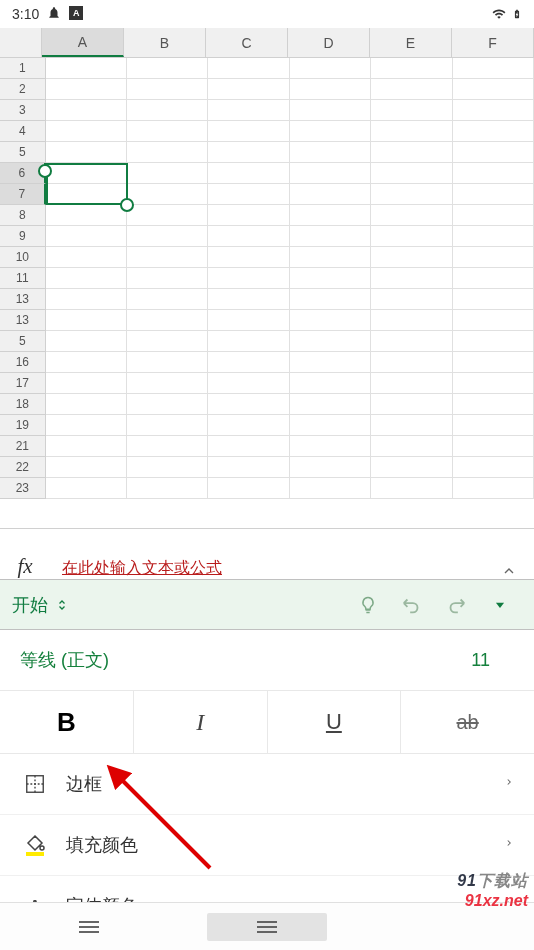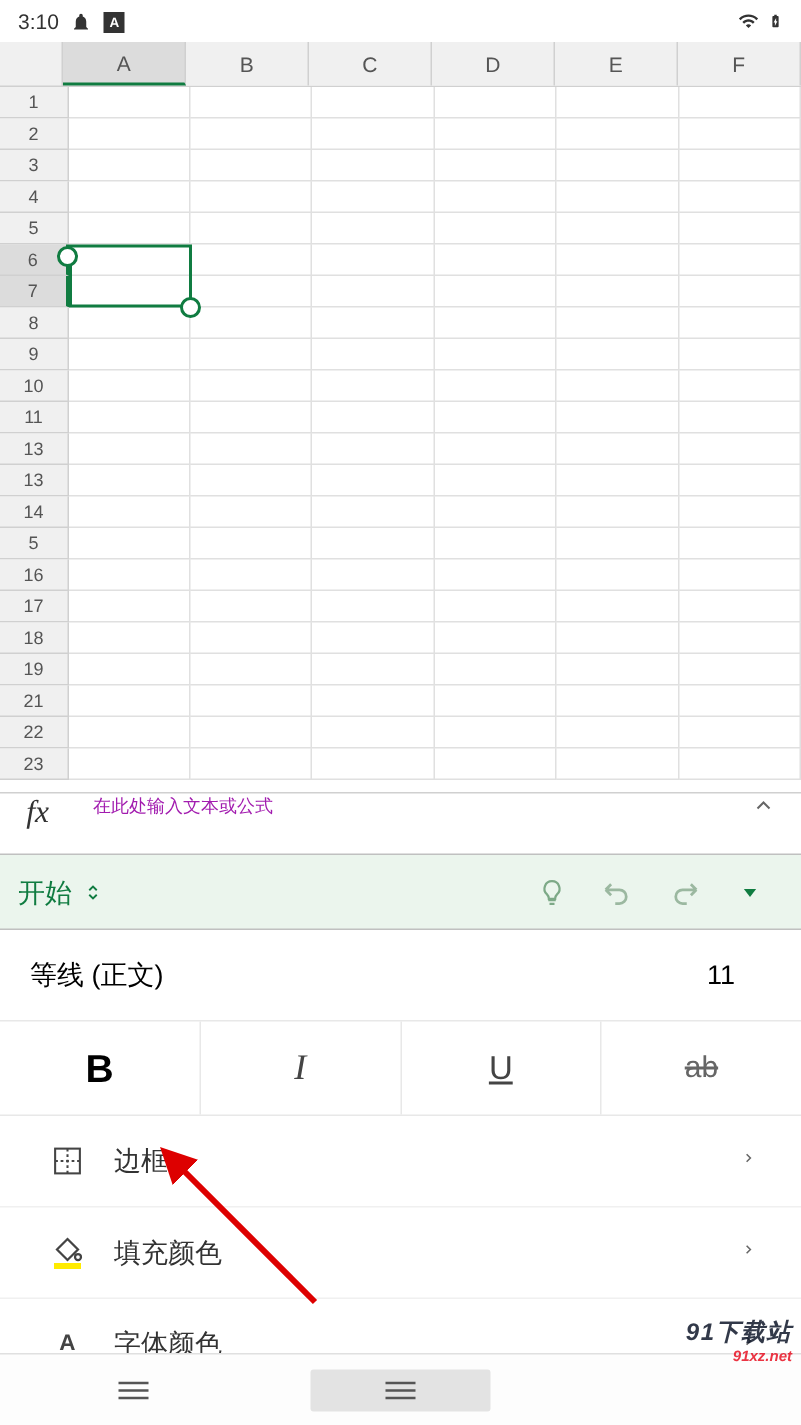--- a/index.html
+++ b/index.html
@@ -1,58 +1,58 @@
 <!DOCTYPE html>
 <html><head>
   <meta charset="utf-8">
   <style>
     * { margin: 0; padding: 0; box-sizing: border-box; font-family: -apple-system, BlinkMacSystemFont, "Segoe UI", sans-serif; }
     body { width: 534px; height: 950px; background: #fff; position: relative; overflow: hidden; }
 
     .status-bar { height: 28px; background: #fff; display: flex; align-items: center; padding: 0 12px; justify-content: space-between; font-size: 14px; color: #333; }
-    .status-left { display: flex; align-items: flex-end; gap: 8px; }
+    .status-left { display: flex; align-items: flex-start; gap: 8px; }
     .status-right { display: flex; align-items: center; gap: 4px; }
 
     .spreadsheet { position: relative; height: 500px; overflow: hidden; }
     .grid-headers { display: flex; height: 30px; border-bottom: 1px solid #d0d0d0; }
     .corner-cell { width: 46px; height: 30px; background: #f0f0f0; border-right: 1px solid #d0d0d0; border-bottom: 1px solid #d0d0d0; }
     .col-header { flex: 1; width: 82px; min-width: 82px; background: #f0f0f0; border-right: 1px solid #d0d0d0; display: flex; align-items: center; justify-content: center; font-size: 14px; color: #555; }
     .col-header.selected { background: #dcdcdc; border-bottom: 2px solid #107c41; }
     .grid-body { height: 470px; overflow: hidden; }
     .grid-row { display: flex; height: 21px; }
     .row-header { width: 46px; background: #f0f0f0; border-right: 1px solid #d0d0d0; border-bottom: 1px solid #d0d0d0; display: flex; align-items: center; justify-content: center; font-size: 12px; color: #555; }
     .row-header.selected { background: #dcdcdc; border-right: 2px solid #107c41; }
     .cell { width: 82px; height: 21px; border-right: 1px solid #e0e0e0; border-bottom: 1px solid #e0e0e0; position: relative; }
     .selection-box { position: absolute; border: 2px solid #107c41; pointer-events: none; z-index: 10; }
     .sel-handle { position: absolute; width: 14px; height: 14px; border: 2px solid #107c41; background: #fff; border-radius: 50%; z-index: 11; }
 
-    .formula-bar { display: flex; align-items: flex-start; height: 42px; border-top: 1px solid #d0d0d0; border-bottom: 1px solid #c0c0c0; background: #fff; }
+    .formula-bar { display: flex; align-items: flex-end; height: 52px; border-top: 1px solid #d0d0d0; border-bottom: 1px solid #c0c0c0; background: #fff; }
     .fx-label { width: 50px; text-align: center; font-style: italic; font-size: 21px; color: #333; font-family: serif; }
-    .formula-input { flex: 1; padding: 0 12px; font-size: 12px; color: #a21caf; }
+    .formula-input { flex: 1; padding: 0 12px; font-size: 16px; color: #b91c1c; text-decoration: underline; }
     .formula-expand { width: 50px; display: flex; align-items: center; justify-content: center; color: #666; }
 
     .ribbon-bar { display: flex; align-items: center; height: 50px; background: #ebf5ed; border-bottom: 1px solid #c0c0c0; padding: 0 12px; }
     .ribbon-tab { color: #107c41; font-size: 18px; display: flex; align-items: center; gap: 8px; }
     .ribbon-spacer { flex: 1; }
     .ribbon-icon { width: 44px; display: flex; align-items: center; justify-content: center; color: #9bb8a0; }
 
     .format-panel { background: #fff; }
-    .font-row { display: flex; align-items: center; padding: 18px 20px; font-size: 18px; color: #000000; }
+    .font-row { display: flex; align-items: center; padding: 18px 20px; font-size: 18px; color: #15803d; }
     .font-name { flex: 1; }
     .font-size { margin-right: 24px; }
 
     .style-buttons { display: flex; border-top: 1px solid #e8e8e8; border-bottom: 1px solid #e8e8e8; }
     .style-btn { flex: 1; height: 62px; display: flex; align-items: center; justify-content: center; font-size: 22px; color: #444; border-right: 1px solid #e8e8e8; }
     .style-btn:last-child { border-right: none; }
     .style-btn.bold { font-weight: 900; font-size: 26px; color: #000; }
     .style-btn.italic { font-style: italic; font-family: serif; font-size: 24px; }
     .style-btn.underline { text-decoration: underline; font-size: 22px; }
     .style-btn.strike { text-decoration: line-through; font-size: 20px; color: #666; }
 
-    .menu-item { display: flex; align-items: center; padding: 18px 30px; border-bottom: 1px solid #f0f0f0; }
+    .menu-item { display: flex; align-items: center; padding: 18px 20px; border-bottom: 1px solid #f0f0f0; }
     .menu-icon { width: 30px; height: 24px; margin-right: 16px; display: flex; align-items: center; justify-content: center; }
     .menu-label { flex: 1; font-size: 18px; color: #333; }
     .menu-chevron { color: #666; }
 
     .nav-bar { position: absolute; bottom: 0; left: 0; right: 0; height: 48px; display: flex; align-items: center; background: #fdfdfd; border-top: 1px solid #e0e0e0; }
     .nav-item { flex: 1; display: flex; align-items: center; justify-content: center; height: 100%; }
     .nav-pill { width: 120px; height: 28px; background: #e3e3e3; border-radius: 2px; display: flex; align-items: center; justify-content: center; }
 
     .arrow-annotation { position: absolute; z-index: 100; pointer-events: none; }
     .watermark { position: absolute; bottom: 40px; right: 6px; z-index: 99; opacity: 0.85; }
@@ -200,29 +200,20 @@
       <div class="grid-row">
         <div class="row-header">13</div>
         <div class="cell"></div>
         <div class="cell"></div>
         <div class="cell"></div>
         <div class="cell"></div>
         <div class="cell"></div>
         <div class="cell"></div>
       </div>
       <div class="grid-row">
-        <div class="row-header">14</div>
-        <div class="cell"></div>
-        <div class="cell"></div>
-        <div class="cell"></div>
-        <div class="cell"></div>
-        <div class="cell"></div>
-        <div class="cell"></div>
-      </div>
-      <div class="grid-row">
         <div class="row-header">5</div>
         <div class="cell"></div>
         <div class="cell"></div>
         <div class="cell"></div>
         <div class="cell"></div>
         <div class="cell"></div>
         <div class="cell"></div>
       </div>
       <div class="grid-row">
         <div class="row-header">16</div>
@@ -399,22 +390,22 @@
   <defs>
       <marker id="arrhead" markerWidth="6" markerHeight="6" refX="2" refY="3" orient="auto">
         <polygon points="0 0, 6 3, 0 6" fill="#d00"></polygon>
       </marker>
     </defs>
   <line x1="110" y1="110" x2="18" y2="18" stroke="#d00" stroke-width="4" marker-end="url(#arrhead)"></line>
 
 </svg>
 
 <div class="watermark" style="text-align:right;">
-  <div style="font-size:16px;font-weight:bold;font-style:italic;letter-spacing:1px;"><span style="color:#0f172a;">91</span><span style="color:#0f172a;">下载站</span></div>
-  <div style="font-size:10px;color:#e81123;font-weight:bold;font-style:italic;">91xz.net</div>
+  <div style="font-size:16px;font-weight:bold;font-style:italic;letter-spacing:1px;"><span style="color:#0f172a;">91</span><span style="color:#737373;">下载站</span></div>
+  <div style="font-size:16px;color:#e81123;font-weight:bold;font-style:italic;">91xz.net</div>
 </div>
 
 <div class="nav-bar">
   <div class="nav-item">
     <svg width="24" height="14" viewBox="0 0 24 14" stroke="#555" stroke-width="1.8">
         <line x1="2" y1="2" x2="22" y2="2"></line>
         <line x1="2" y1="7" x2="22" y2="7"></line>
         <line x1="2" y1="12" x2="22" y2="12"></line>
       </svg>
   </div>

